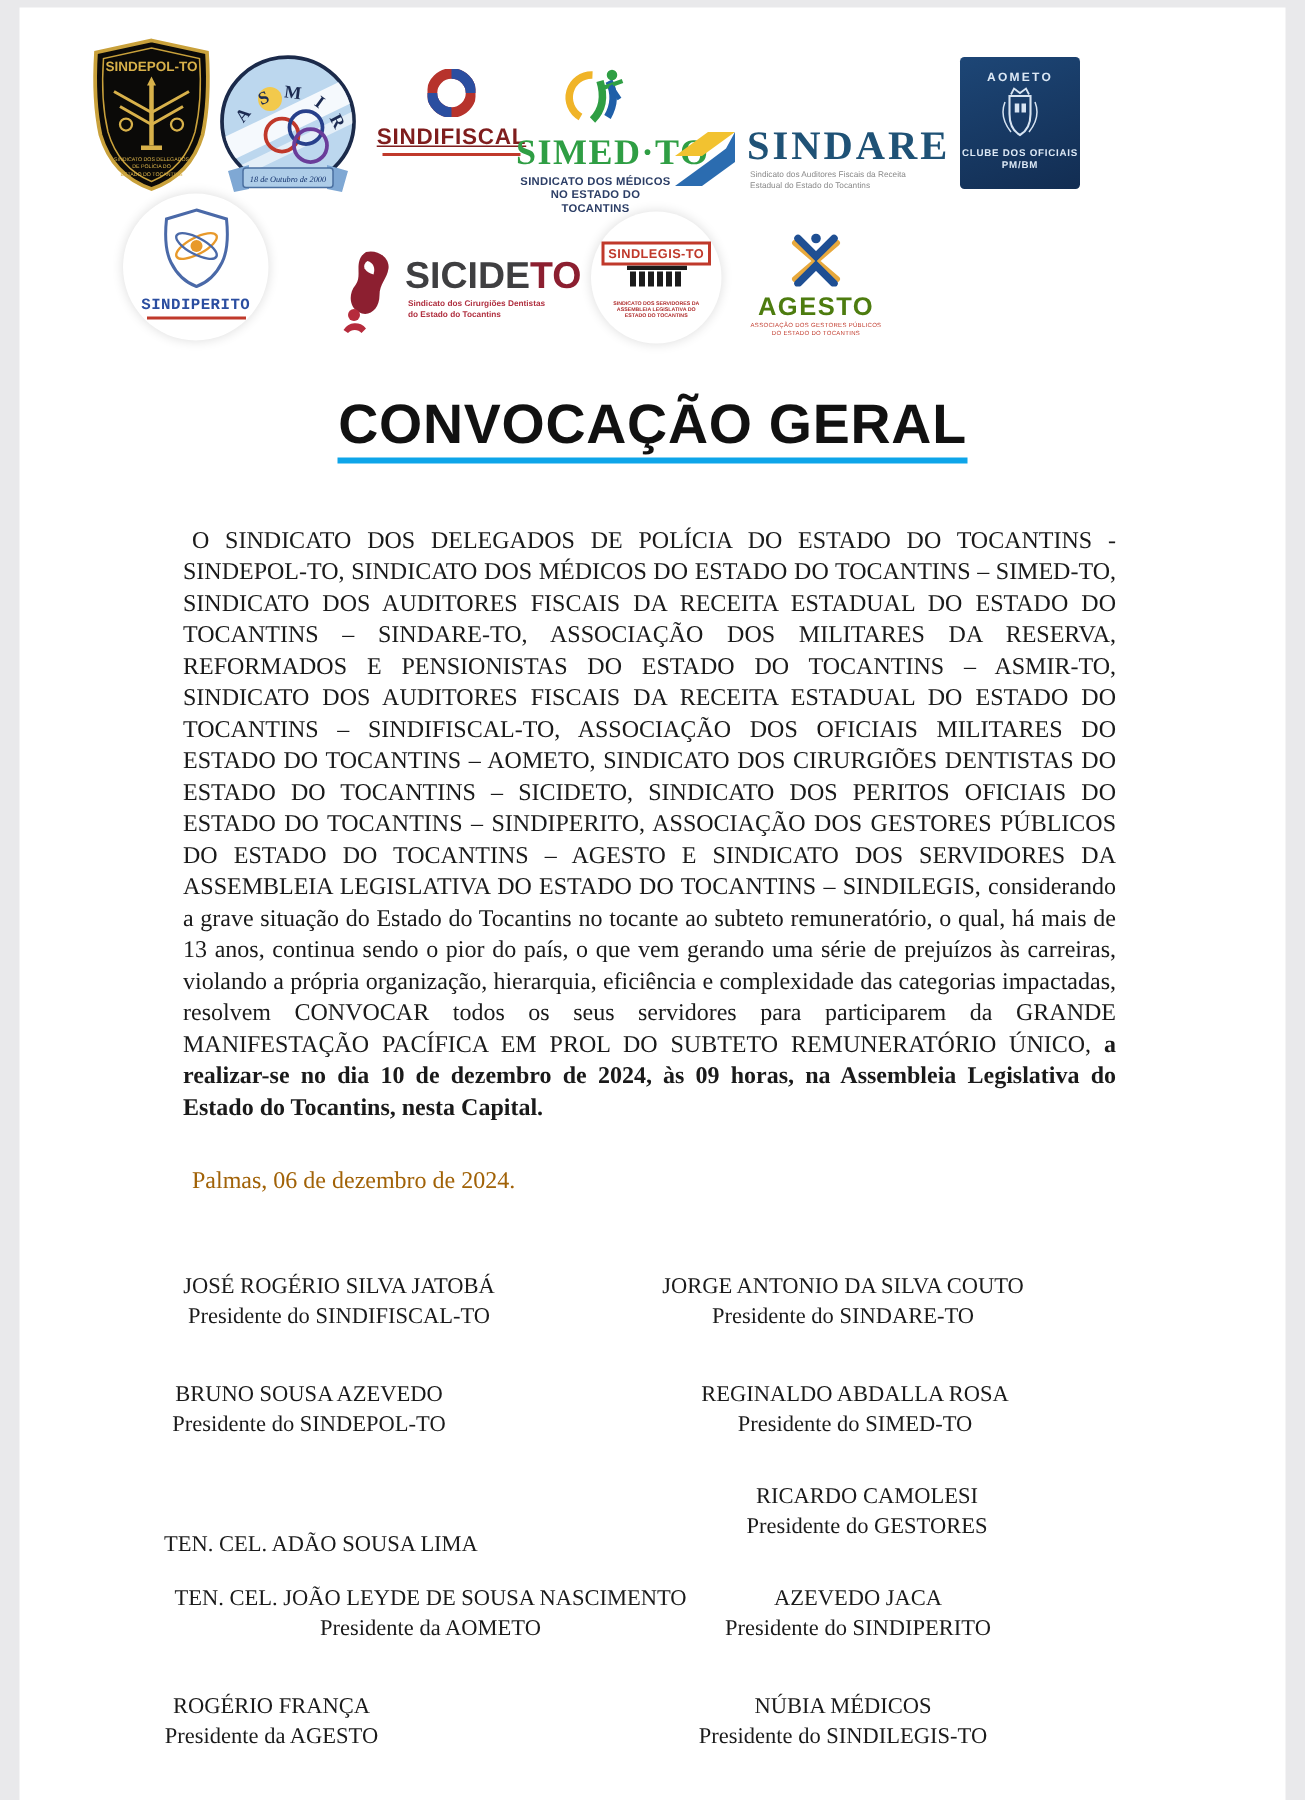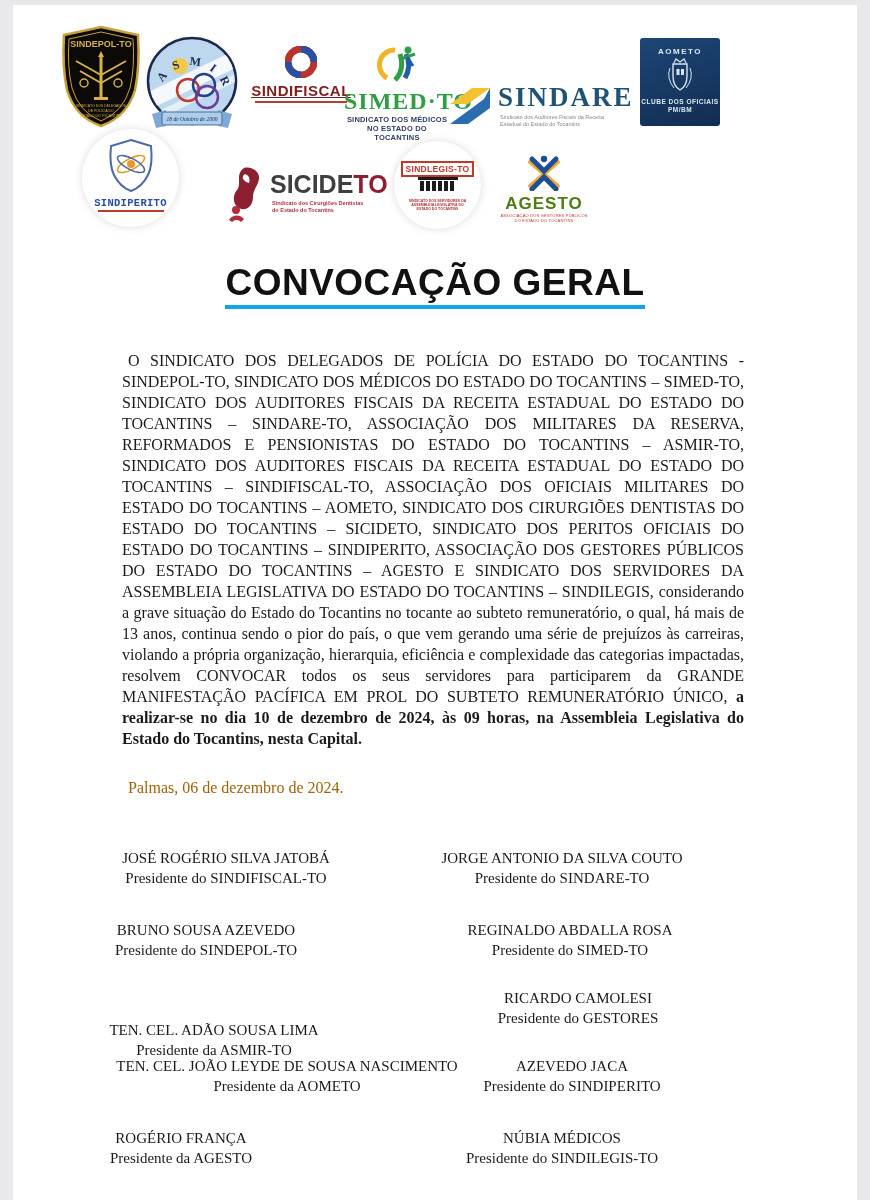--- a/index.html
+++ b/index.html
@@ -238,21 +238,20 @@
   <div class="sig" style="left:206px;top:920px;">
     <div>BRUNO SOUSA AZEVEDO</div>
     <div>Presidente do SINDEPOL-TO</div>
   </div>
   <div class="sig" style="left:570px;top:920px;">
     <div>REGINALDO ABDALLA ROSA</div>
     <div>Presidente do SIMED-TO</div>
   </div>
   <div class="sig" style="left:214px;top:988px;margin-top:32px;">
     <div>TEN. CEL. ADÃO SOUSA LIMA</div>
-    <div>Presidente da ASMIR-TO</div>
   </div>
   <div class="sig" style="left:578px;top:988px;">
     <div>RICARDO CAMOLESI</div>
     <div>Presidente do GESTORES</div>
   </div>
   <div class="sig" style="left:287px;top:1056px;">
     <div>TEN. CEL. JOÃO LEYDE DE SOUSA NASCIMENTO</div>
     <div>Presidente da AOMETO</div>
   </div>
   <div class="sig" style="left:572px;top:1056px;">

